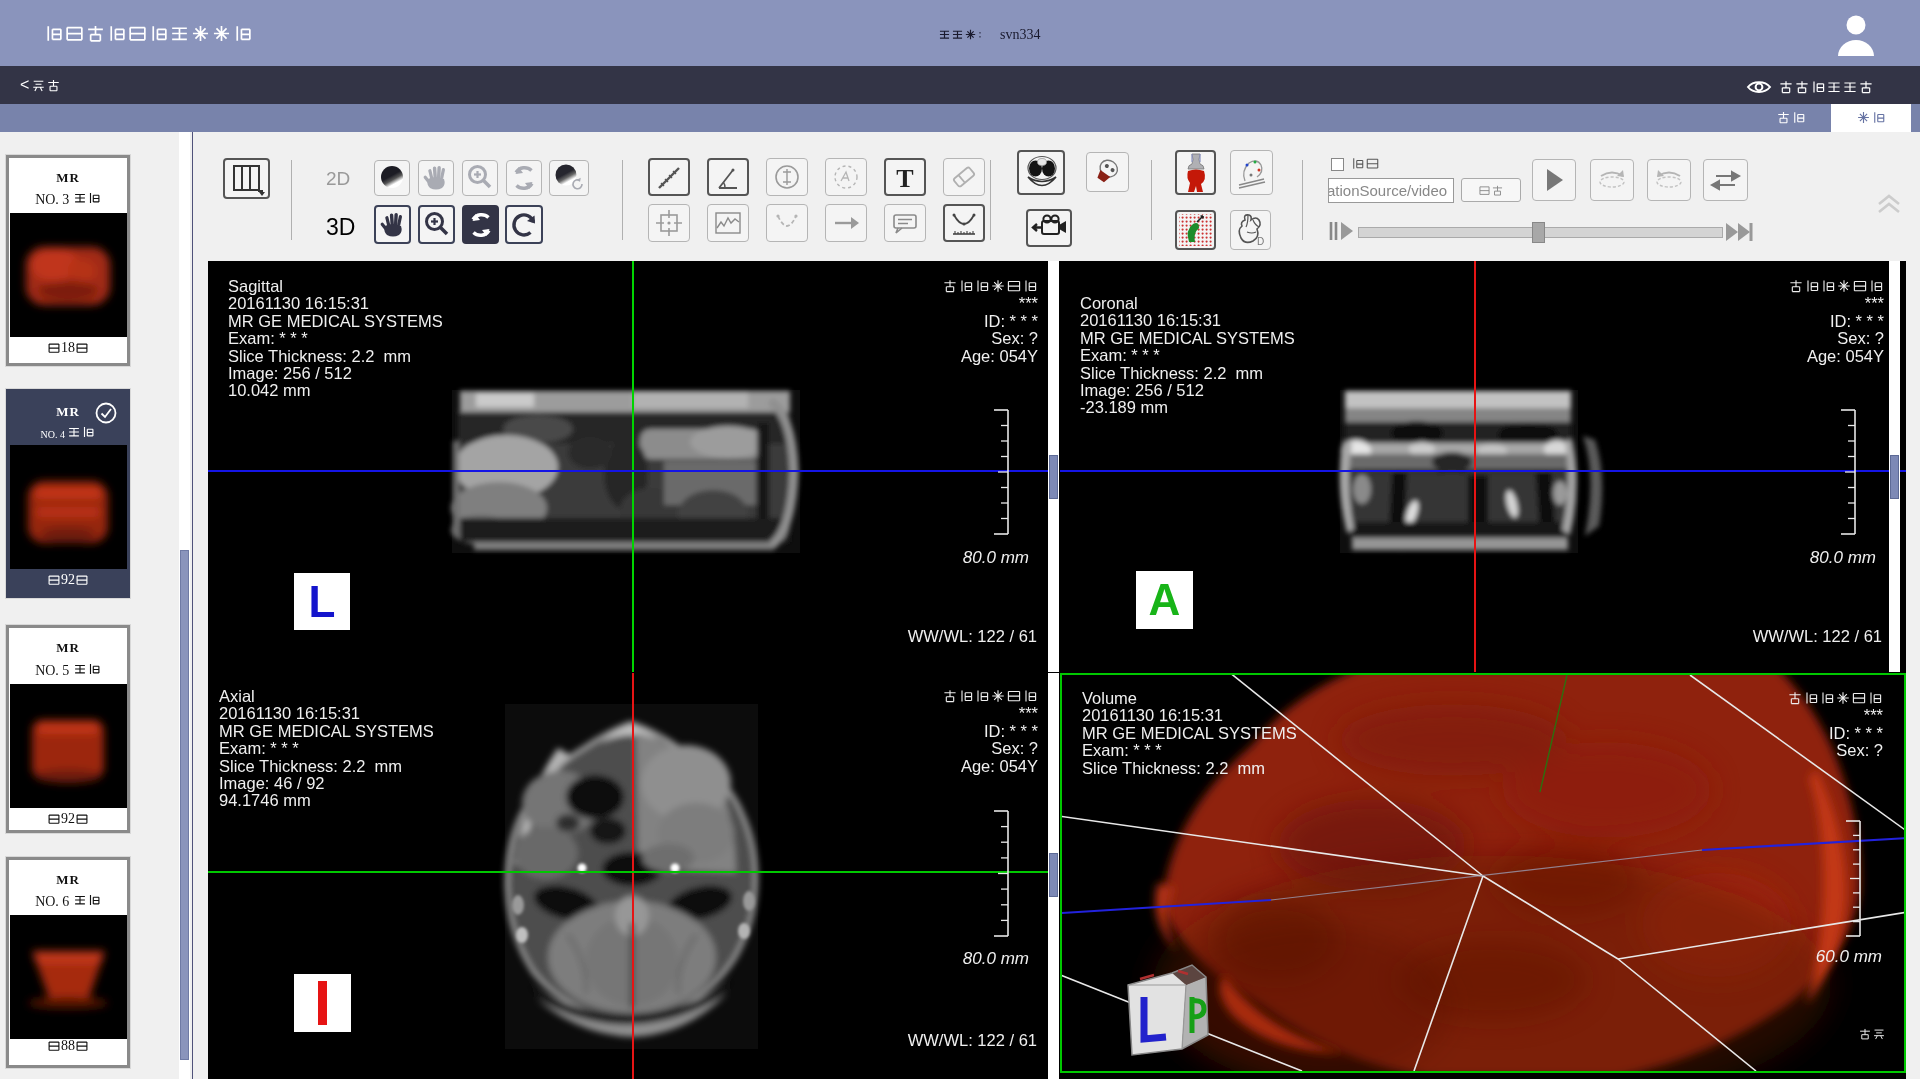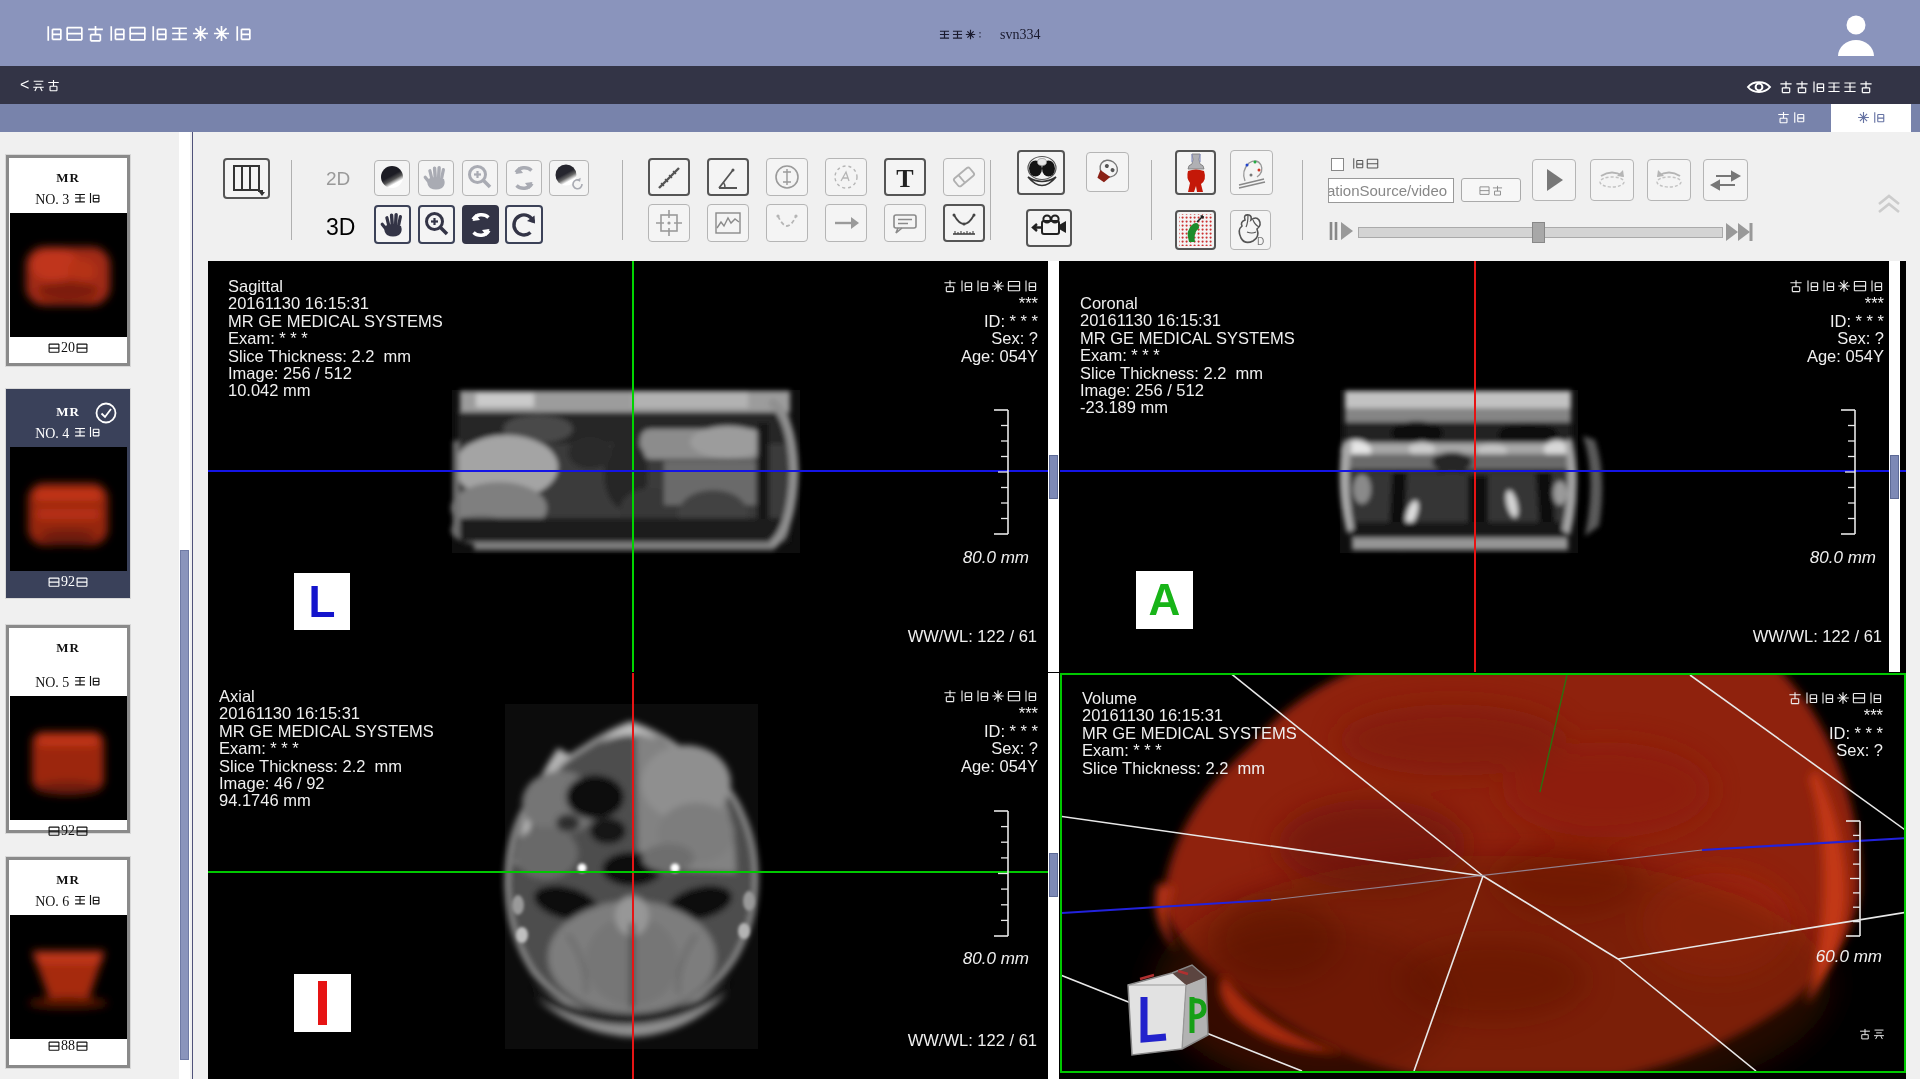--- a/index.html
+++ b/index.html
@@ -107,27 +107,27 @@
           <g filter="url(#b1)">
             <rect x="16" y="34" width="84" height="58" rx="18" fill="#a12a12"></rect>
             <ellipse cx="45" cy="52" rx="24" ry="17" fill="#c0351a"></ellipse>
             <ellipse cx="72" cy="58" rx="14" ry="12" fill="#b53016"></ellipse>
             <ellipse cx="58" cy="78" rx="30" ry="10" fill="#7c1d0a"></ellipse>
           </g>
         </svg>
       </div>
       <div class="cardtxt" style="margin-top:4px;font-size:14px;color:#111"><svg style="vertical-align:-1px" width="14" height="14" viewBox="0 0 100 100">
           <path d="M15 22 H85 M15 22 V80 M85 22 V80 M15 80 H85 M15 51 H85" stroke="#111" stroke-width="8" fill="none"></path>
-        </svg><span style="position:relative;top:-2px">20</span><svg style="vertical-align:-1px" width="14" height="14" viewBox="0 0 100 100">
+        </svg><span style="position:relative;top:-2px">18</span><svg style="vertical-align:-1px" width="14" height="14" viewBox="0 0 100 100">
           <path d="M15 22 H85 M15 22 V80 M85 22 V80 M15 80 H85 M15 51 H85" stroke="#111" stroke-width="8" fill="none"></path>
         </svg></div>
     </div>
 <div class="card" style="top:389px;height:209px;background:#3A415A;border-color:#3A415A">
       <div class="cardtxt" style="margin-top:12px;font-size:13px;font-weight:bold;color:#fff;letter-spacing:1px">MR</div>
-      <div class="cardtxt" style="margin-top:5px;font-size:14px;color:#fff">NO. 4 <svg style="vertical-align:-1px" width="14" height="14" viewBox="0 0 100 100">
+      <div class="cardtxt" style="margin-top:5px;font-size:10px;color:#fff">NO. 4 <svg style="vertical-align:-1px" width="14" height="14" viewBox="0 0 100 100">
           <path d="M15 25 H85 M15 50 H85 M15 78 H85 M50 25 V78" stroke="#fff" stroke-width="8" fill="none"></path>
         </svg><svg style="vertical-align:-1px" width="14" height="14" viewBox="0 0 100 100">
           <path d="M25 15 V85 M45 30 H85 M45 30 V78 M85 30 V78 M45 78 H85 M45 54 H85" stroke="#fff" stroke-width="8" fill="none"></path>
         </svg></div>
       <div style="margin:5px auto 0;width:117px">
         <svg width="117" height="124" viewBox="0 0 117 124" style="background:#000;display:block">
           <defs>
             <filter id="b2" x="-40%" y="-40%" width="180%" height="180%">
               <feGaussianBlur stdDeviation="4"></feGaussianBlur>
             </filter>
@@ -145,21 +145,21 @@
         </svg><span style="position:relative;top:-2px">92</span><svg style="vertical-align:-1px" width="14" height="14" viewBox="0 0 100 100">
           <path d="M15 22 H85 M15 22 V80 M85 22 V80 M15 80 H85 M15 51 H85" stroke="#fff" stroke-width="8" fill="none"></path>
         </svg></div>
       <svg class="abs" style="right:10px;top:10px" width="22" height="22" viewBox="0 0 22 22">
         <circle cx="11" cy="11" r="9.5" fill="none" stroke="#fff" stroke-width="1.8"></circle>
         <path d="M6.5 11.5 L10 15 L16 7" fill="none" stroke="#fff" stroke-width="1.8"></path>
       </svg>
     </div>
 <div class="card" style="top:625px;height:208px;background:#fff;border-color:#8a8a8a">
       <div class="cardtxt" style="margin-top:12px;font-size:13px;font-weight:bold;color:#111;letter-spacing:1px">MR</div>
-      <div class="cardtxt" style="margin-top:18px;font-size:14px;color:#111">NO. 5 <svg style="vertical-align:-1px" width="14" height="14" viewBox="0 0 100 100">
+      <div class="cardtxt" style="margin-top:6px;font-size:14px;color:#111">NO. 5 <svg style="vertical-align:-1px" width="14" height="14" viewBox="0 0 100 100">
           <path d="M15 25 H85 M15 50 H85 M15 78 H85 M50 25 V78" stroke="#111" stroke-width="8" fill="none"></path>
         </svg><svg style="vertical-align:-1px" width="14" height="14" viewBox="0 0 100 100">
           <path d="M25 15 V85 M45 30 H85 M45 30 V78 M85 30 V78 M45 78 H85 M45 54 H85" stroke="#111" stroke-width="8" fill="none"></path>
         </svg></div>
       <div style="margin:5px auto 0;width:117px">
         <svg width="117" height="124" viewBox="0 0 117 124" style="background:#000;display:block">
           <defs>
             <filter id="b3" x="-40%" y="-40%" width="180%" height="180%">
               <feGaussianBlur stdDeviation="4"></feGaussianBlur>
             </filter>

